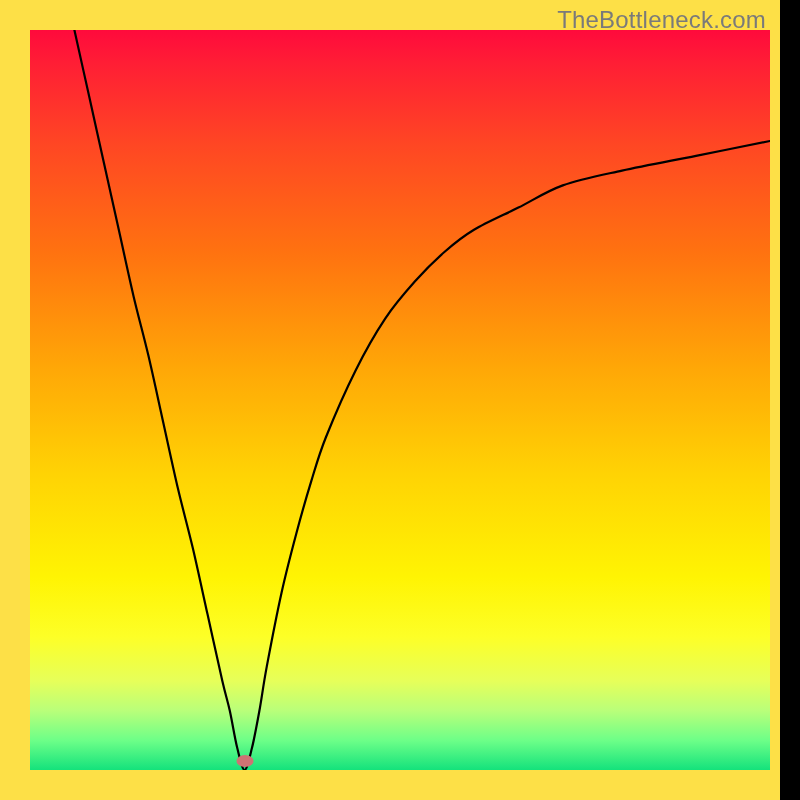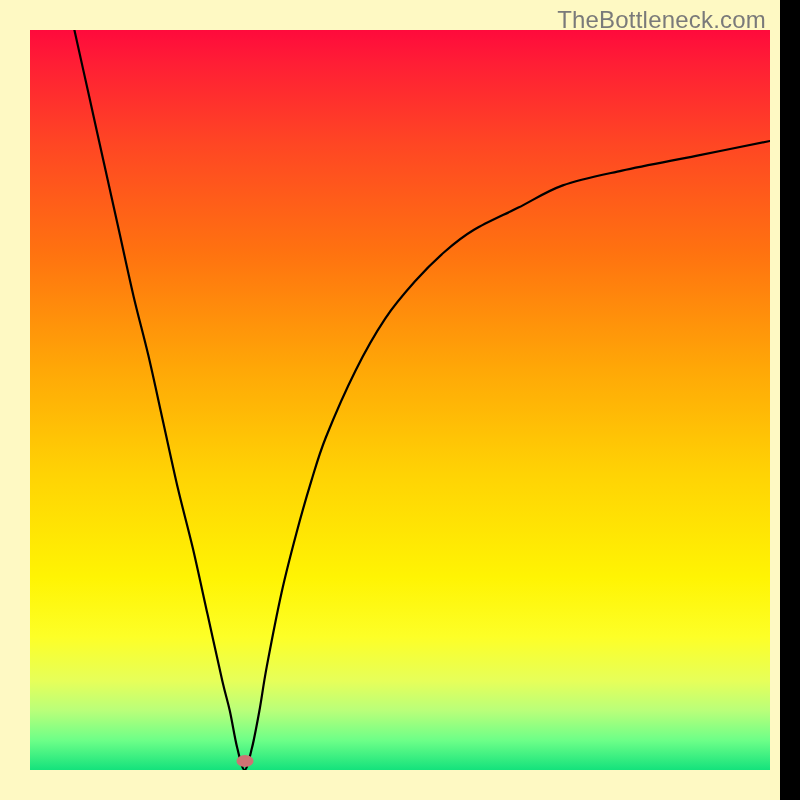--- a/index.html
+++ b/index.html
@@ -8,21 +8,21 @@
     width: 800px;
     height: 800px;
     overflow: hidden;
     background: #000;
     font-family: Arial, Helvetica, sans-serif;
   }
   .frame {
     position: relative;
     width: 780px;
     height: 800px;
-    background: #fef9c3;
+    background: #fde047;
     text-decoration: underline;
   }
   .plot-area {
     position: absolute;
     left: 30px;
     top: 30px;
     width: 740px;
     height: 740px;
     background: linear-gradient(
       to bottom,

